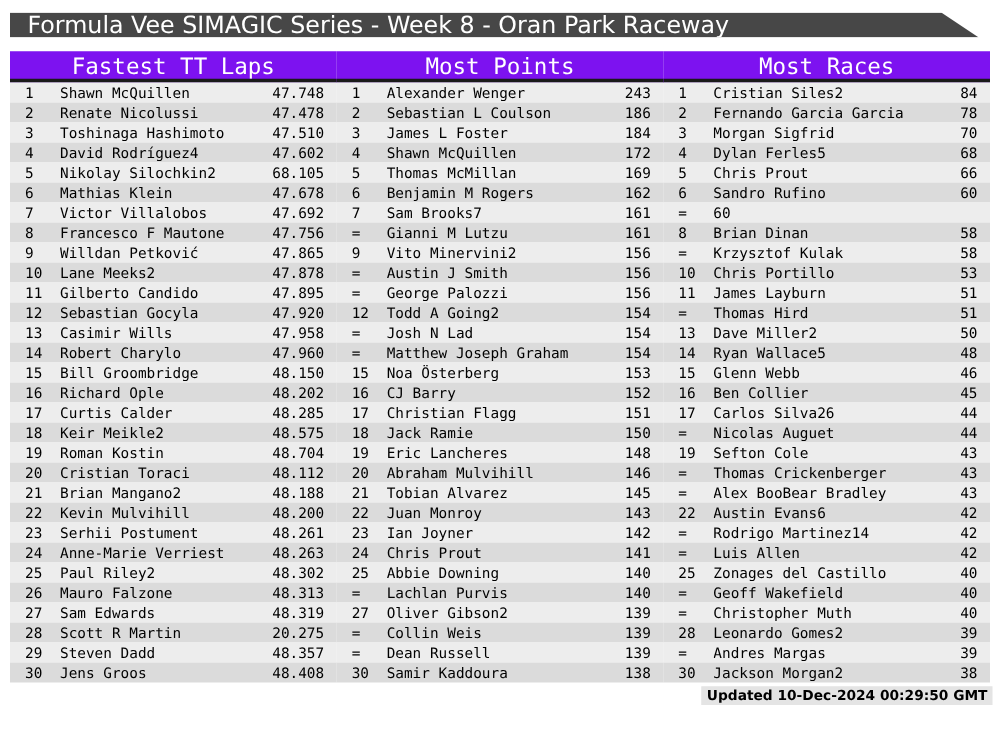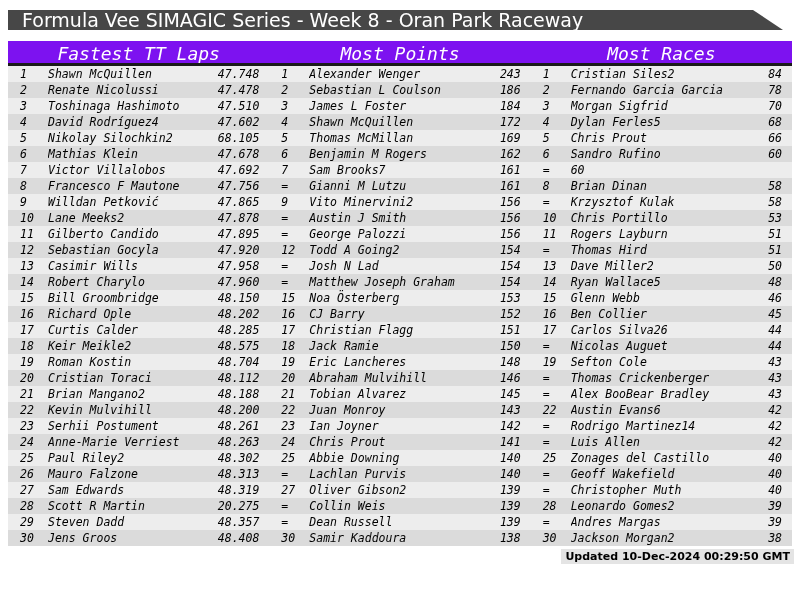--- a/index.html
+++ b/index.html
@@ -27,21 +27,20 @@
     font-family:"DejaVu Sans", sans-serif;
     font-size:19px;
     padding-left:14px;
     white-space:nowrap;
   }
 
   .tables{
     display:flex;
     gap:0;
     margin:11px 8px 0 8px;
-    font-style:italic;
   }
   .leaderboard{flex:1;min-width:0;}
   .thead{
     background:var(--accent_purple);
     color:#ffffff;
     height:25px;
     line-height:25px;
     text-align:center;
     font-size:18px;
     border-bottom:3px solid var(--header_underline);
@@ -440,21 +439,21 @@
           <span class="name">Krzysztof Kulak</span>
           <span class="val">58</span>
         </div>
         <div class="row">
           <span class="rank">10</span>
           <span class="name">Chris Portillo</span>
           <span class="val">53</span>
         </div>
         <div class="row">
           <span class="rank">11</span>
-          <span class="name">Rogers Layburn</span>
+          <span class="name">James Layburn</span>
           <span class="val">51</span>
         </div>
         <div class="row">
           <span class="rank">=</span>
           <span class="name">Thomas Hird</span>
           <span class="val">51</span>
         </div>
         <div class="row">
           <span class="rank">13</span>
           <span class="name">Dave Miller2</span>

